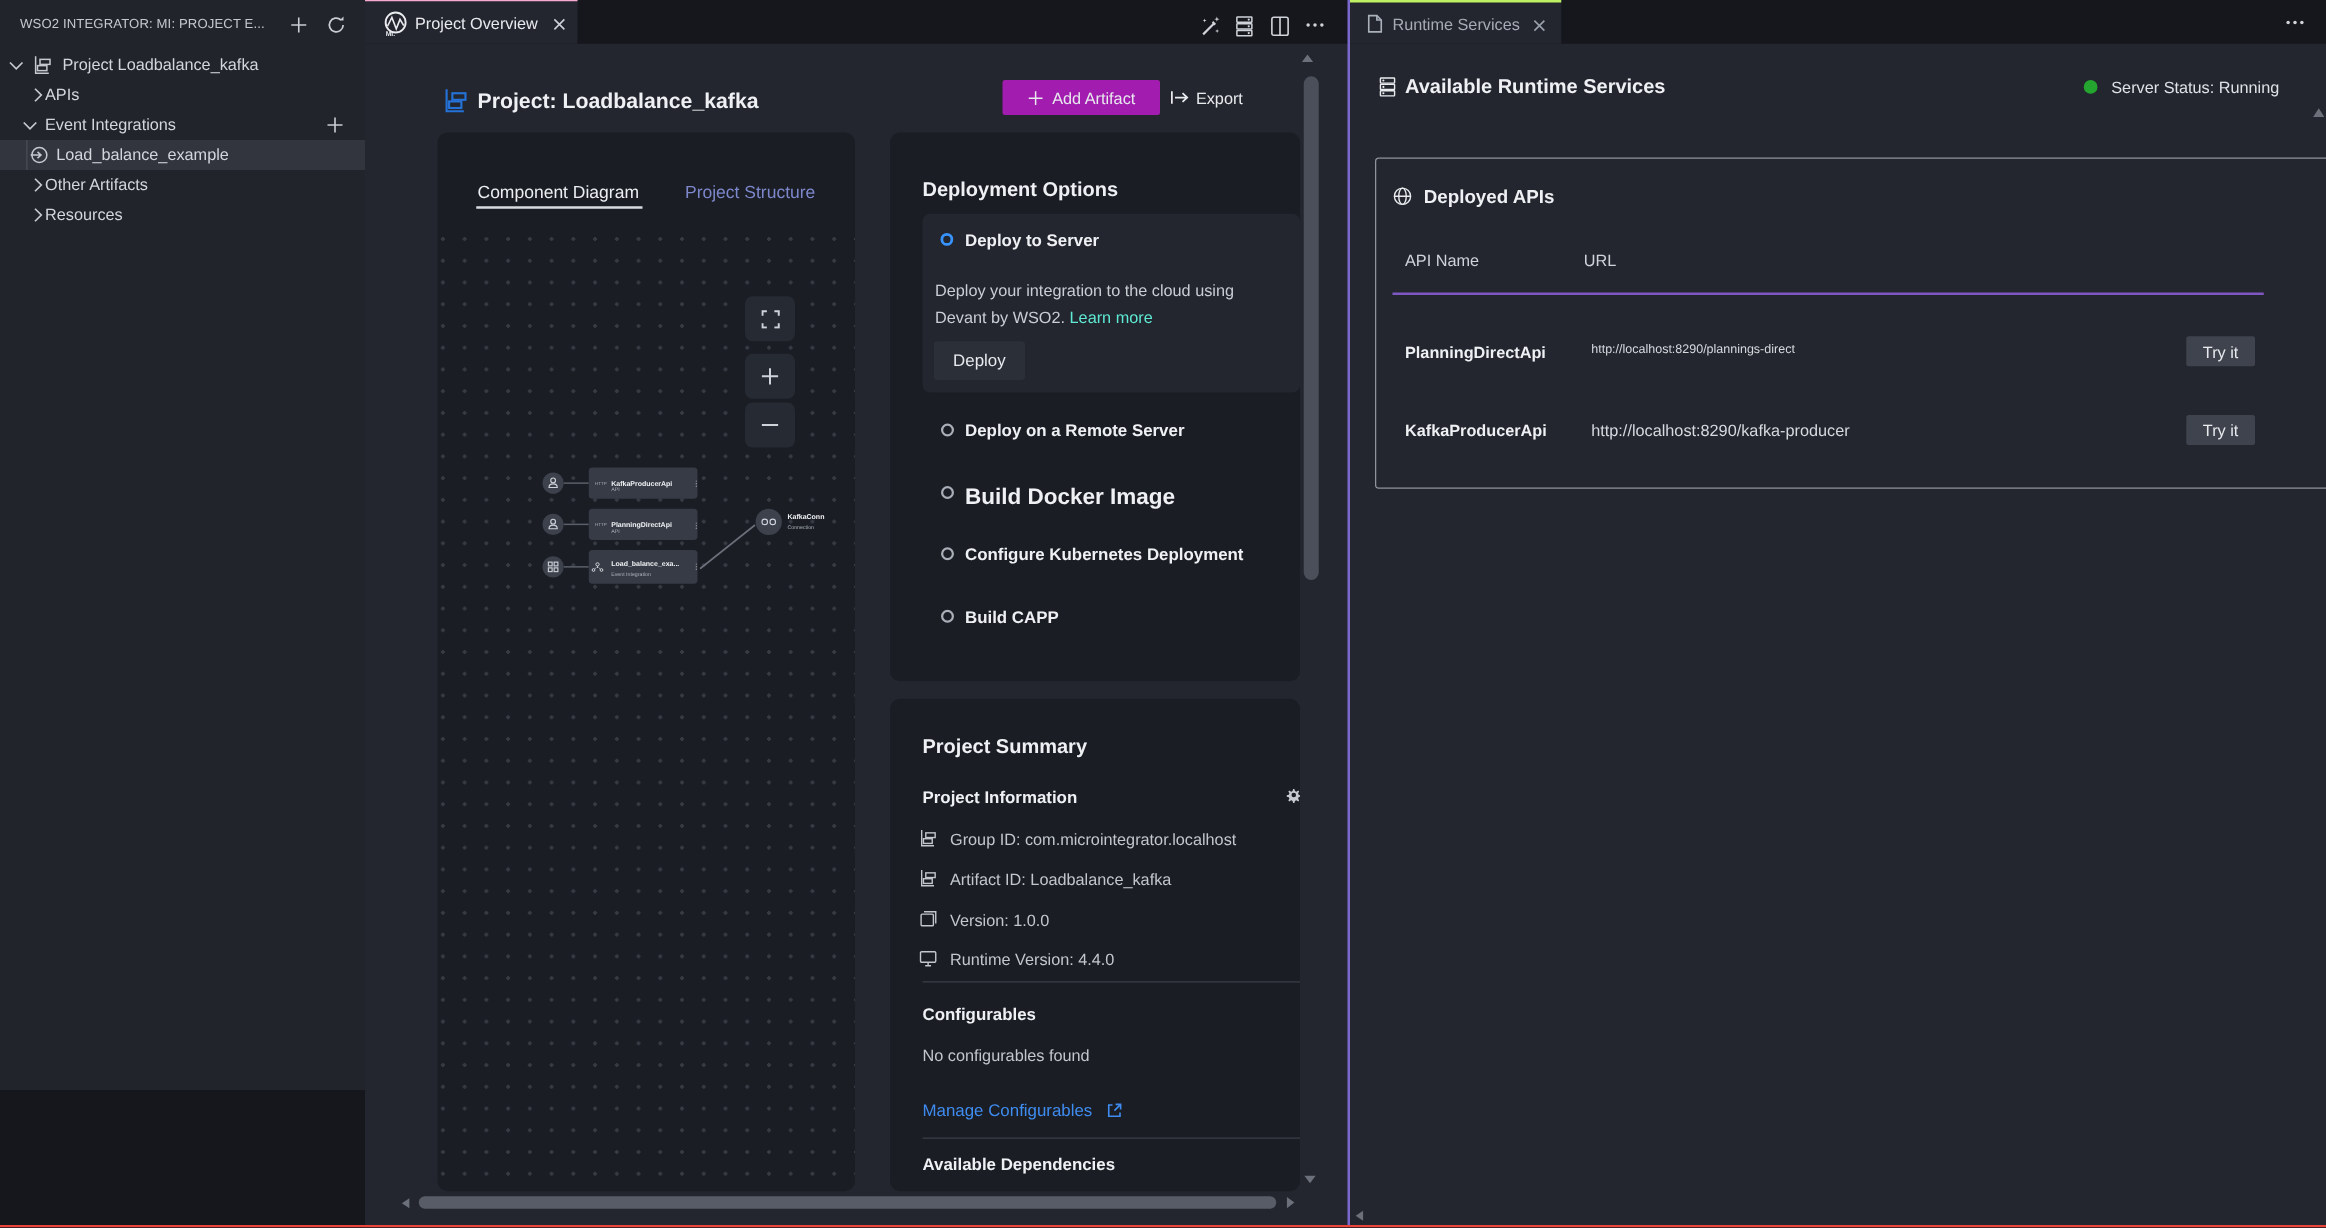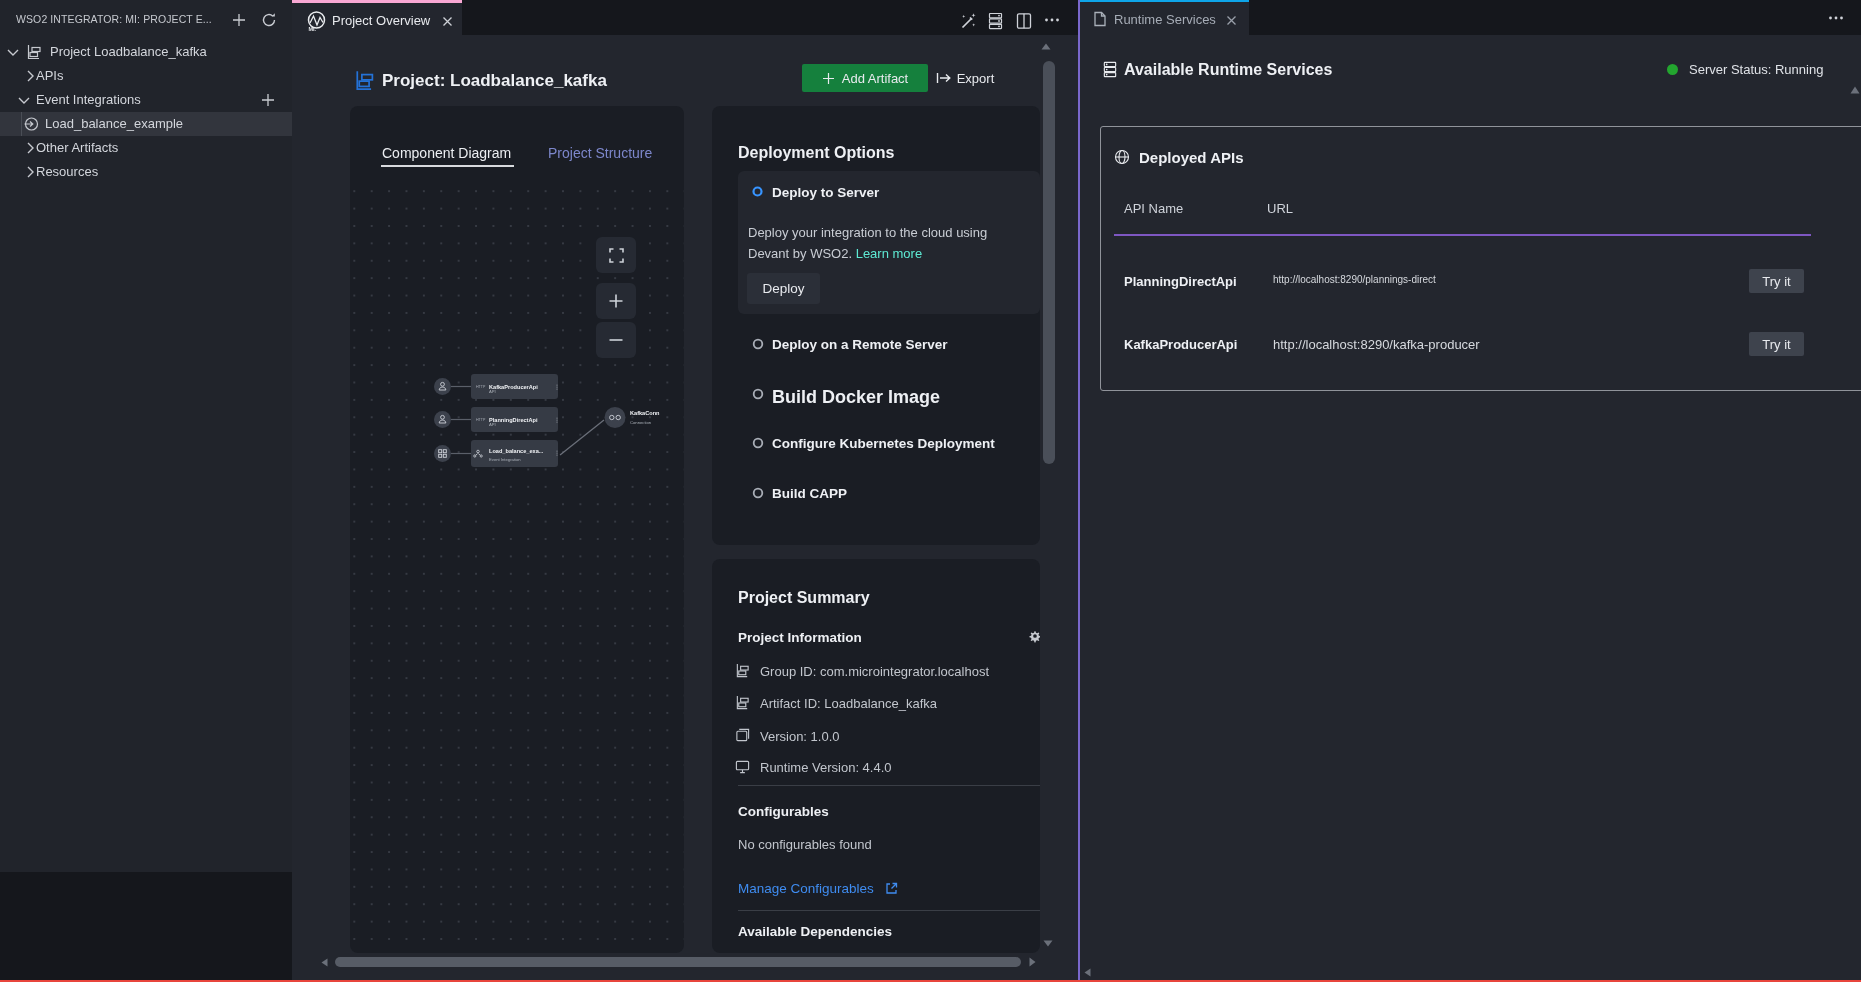--- a/index.html
+++ b/index.html
@@ -8,21 +8,21 @@
   body { position:relative; }
   .sidebar { left:0; top:0; width:292px; height:872px; background:#21242b; }
   .sb-head { left:16px; top:13px; font-size:10.5px; color:#c6c9cf; letter-spacing:0.1px; white-space:nowrap; }
   .treerow { left:0; width:292px; height:24px; color:#d3d6dc; font-size:13px; }
   .treerow .lbl { position:absolute; top:4px; white-space:nowrap; }
   .sel { background:#32353d; }
   .chev { position:absolute; top:4px; width:16px; height:16px; }
   svg { display:block; }
   .midgroup { left:292px; top:0; width:787px; height:982px; background:#23262e; }
   .tabstrip { left:0; top:0; width:100%; height:35px; background:#15171c; }
-  .tab-active { position:absolute; left:0; top:0; width:170px; height:35px; background:#23262e; border-top:3px solid #f9a8d4; }
+  .tab-active { position:absolute; left:0; top:0; width:170px; height:35px; background:#23262e; border-top:1px solid #f9a8d4; }
   .rightgroup { left:1080px; top:0; width:781px; height:982px; background:#23262e; }
   .btn { display:flex; align-items:center; justify-content:center; color:#e8eaee; }
   .bold { font-weight:bold; }
   .nw { white-space:nowrap; }
 </style>
 </head>
 <body>
 
 <div class="abs sidebar">
   <div class="abs sb-head">WSO2 INTEGRATOR: MI: PROJECT E...</div>
@@ -126,21 +126,21 @@
         <circle cx="13.5" cy="3" r="1.4" fill="#d0d3d9"></circle>
       </svg>
   </div>
 
   <svg class="abs" style="left:62px;top:70px" width="21" height="21" viewBox="0 0 16 16">
       <path d="M2.5 1v13.5H13" fill="none" stroke="#2472d8" stroke-width="1.3"></path>
       <rect x="6" y="3.5" width="8" height="4" fill="none" stroke="#2472d8" stroke-width="1.3"></rect>
       <rect x="4" y="8.5" width="7.5" height="4" fill="none" stroke="#2472d8" stroke-width="1.3"></rect>
     </svg>
   <div class="abs nw bold" style="left:90px;top:71px;font-size:17px;color:#eef0f4">Project: Loadbalance_kafka</div>
-  <div class="abs btn" style="left:510px;top:64px;width:126px;height:28px;background:#15803d;border-radius:2px;font-size:13px">
+  <div class="abs btn" style="left:510px;top:64px;width:126px;height:28px;background:#a21caf;border-radius:2px;font-size:13px">
     <svg style="margin-right:7px" width="13" height="13" viewBox="0 0 13 13">
         <path d="M6.5 1v11M1 6.5h11" stroke="#e8eaee" stroke-width="1.2"></path>
       </svg>
     Add Artifact
   </div>
   <div class="abs btn" style="left:640px;top:64px;width:66px;height:28px;font-size:13px">
     <svg style="margin-right:6px" width="15" height="14" viewBox="0 0 15 14">
         <path d="M1.5 2v10" stroke="#e8eaee" stroke-width="1.4"></path>
         <path d="M4 7h9M10 3.5L13.8 7 10 10.5" fill="none" stroke="#e8eaee" stroke-width="1.4"></path>
       </svg>
@@ -313,21 +313,21 @@
       <path d="M0.5 4.5L6.5 0.5V8.5z" fill="#6b707a"></path>
     </svg>
   <div class="abs" style="left:43px;top:957px;width:686px;height:10px;background:#575c66;border-radius:5px"></div>
   <svg class="abs" style="left:737px;top:957px" width="7" height="10" viewBox="0 0 7 10">
       <path d="M6.5 5L0.5 0.5V9.5z" fill="#6b707a"></path>
     </svg>
 </div>
 
 <div class="abs rightgroup">
   <div class="abs tabstrip">
-    <div class="tab-active" style="width:169px;border-top:2px solid #0ea5e9">
+    <div class="tab-active" style="width:169px;border-top:2px solid #bef264">
       <svg class="abs" style="left:13px;top:9px" width="14" height="16" viewBox="0 0 14 16">
           <path d="M2 1.5h6.5L12 5v9.5H2z" fill="none" stroke="#aab1ba" stroke-width="1.3"></path>
           <path d="M8.5 1.5V5H12" fill="none" stroke="#aab1ba" stroke-width="1.3"></path>
         </svg>
       <span class="abs nw" style="left:34px;top:10px;font-size:13px;color:#a6acb6">Runtime Services</span>
       <svg class="abs" style="left:146px;top:13px" width="11" height="11" viewBox="0 0 11 11">
           <path d="M1.5 1.5l8 8M9.5 1.5l-8 8" stroke="#9aa0aa" stroke-width="1.3"></path>
         </svg>
     </div>
     <svg class="abs" style="left:748px;top:15px" width="16" height="6" viewBox="0 0 16 6">

